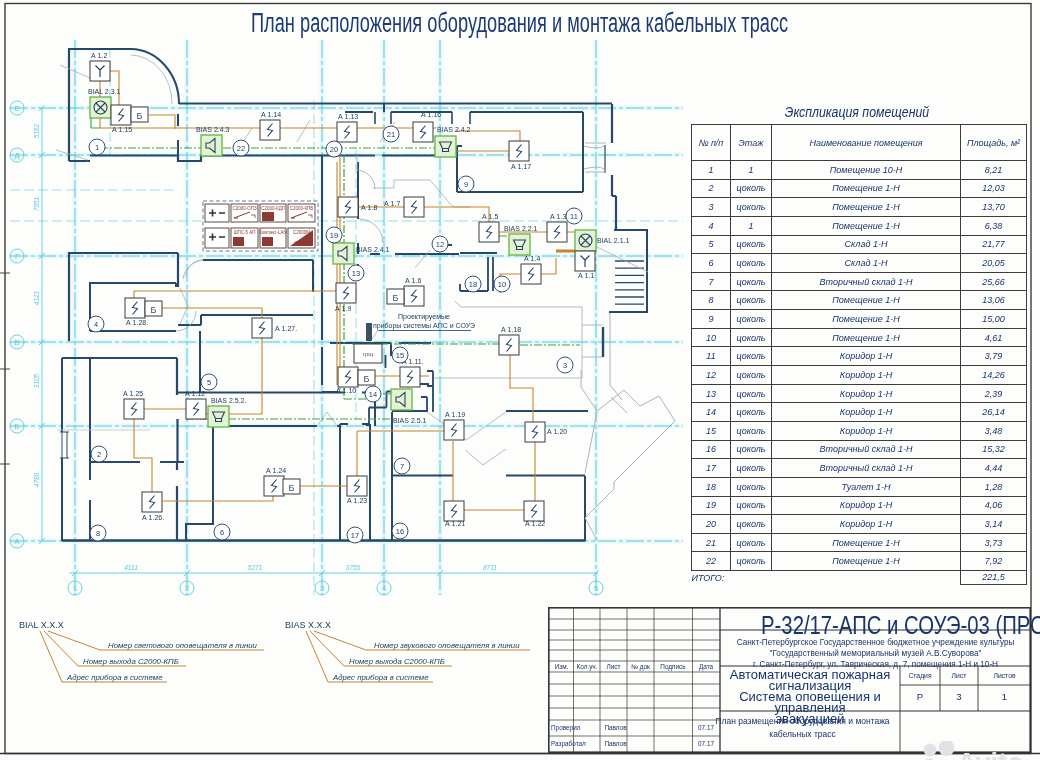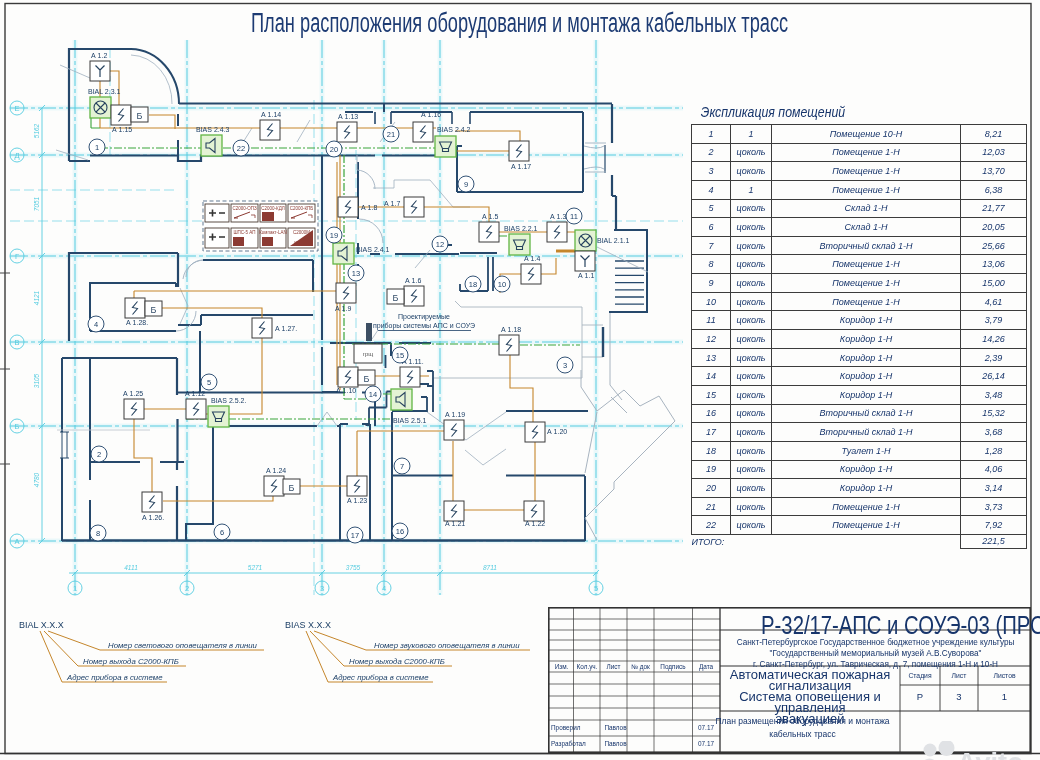--- a/index.html
+++ b/index.html
@@ -1,20 +1,20 @@
 <!DOCTYPE html>
 <html><head><meta charset="utf-8">
 <style>
 html,body{margin:0;padding:0;width:1040px;height:760px;background:#fdfdfc;overflow:hidden;
  font-family:"Liberation Sans", sans-serif;}
 #page{position:relative;width:1040px;height:760px;}
 #plansvg{position:absolute;left:0;top:0;}
 .main-title{position:absolute;left:251px;top:8px;color:#1d3b73;
  font-size:27px;white-space:nowrap;transform:scaleX(0.675);transform-origin:0 0;}
-.tbl-title{position:absolute;left:691px;top:104px;width:331px;color:#17356b;
+.tbl-title{position:absolute;left:691px;top:104px;width:331px;text-align:center;color:#17356b;
  font-size:14px;font-style:italic;}
 .tbl-title span{display:inline-block;transform:scaleX(0.88);transform-origin:center;}
 table.expl{position:absolute;left:691px;top:124px;width:331px;border-collapse:collapse;
  table-layout:fixed;color:#17356b;}
 table.expl td{border:1px solid #3c3c3c;text-align:center;font-size:9px;font-style:italic;
  padding:0;height:17.65px;overflow:hidden;white-space:nowrap;}
 table.expl tr.hdr td{height:35px;font-size:9px;}
 table.expl .c1{width:38px} table.expl .c2{width:40px} table.expl .c3{width:188px} table.expl .c4{width:65px}
 table.expl tr.itogo td{height:12.5px;}
 table.expl td.ci{border-left:none;border-bottom:none;text-align:left;padding-right:6px;font-style:italic;}
@@ -610,20 +610,26 @@
         <text x="374" y="648" font-size="7.8" fill="#1c3f66" font-style="italic">Номер звукового оповещателя в линии</text>
 <text x="349" y="664" font-size="7.8" fill="#1c3f66" font-style="italic">Номер выхода С2000-КПБ</text>
 <text x="333" y="680" font-size="7.8" fill="#1c3f66" font-style="italic">Адрес прибора в системе</text>
       </g>
 </svg>
 
 <div class="tbl-title"><span>Экспликация помещений</span></div>
 
 <table class="expl">
 <tbody>
+        <tr class="hdr">
+          <td class="c1">№ п/п</td>
+          <td class="c2">Этаж</td>
+          <td class="c3">Наименование помещения</td>
+          <td class="c4">Площадь, м²</td>
+        </tr>
 <tr>
           <td class="c1">1</td>
           <td class="c2">1</td>
           <td class="c3">Помещение 10-Н</td>
           <td class="c4">8,21</td>
         </tr>
         <tr>
           <td class="c1">2</td>
           <td class="c2">цоколь</td>
           <td class="c3">Помещение 1-Н</td>
@@ -710,21 +716,21 @@
         <tr>
           <td class="c1">16</td>
           <td class="c2">цоколь</td>
           <td class="c3">Вторичный склад 1-Н</td>
           <td class="c4">15,32</td>
         </tr>
         <tr>
           <td class="c1">17</td>
           <td class="c2">цоколь</td>
           <td class="c3">Вторичный склад 1-Н</td>
-          <td class="c4">3,68</td>
+          <td class="c4">4,44</td>
         </tr>
         <tr>
           <td class="c1">18</td>
           <td class="c2">цоколь</td>
           <td class="c3">Туалет 1-Н</td>
           <td class="c4">1,28</td>
         </tr>
         <tr>
           <td class="c1">19</td>
           <td class="c2">цоколь</td>

